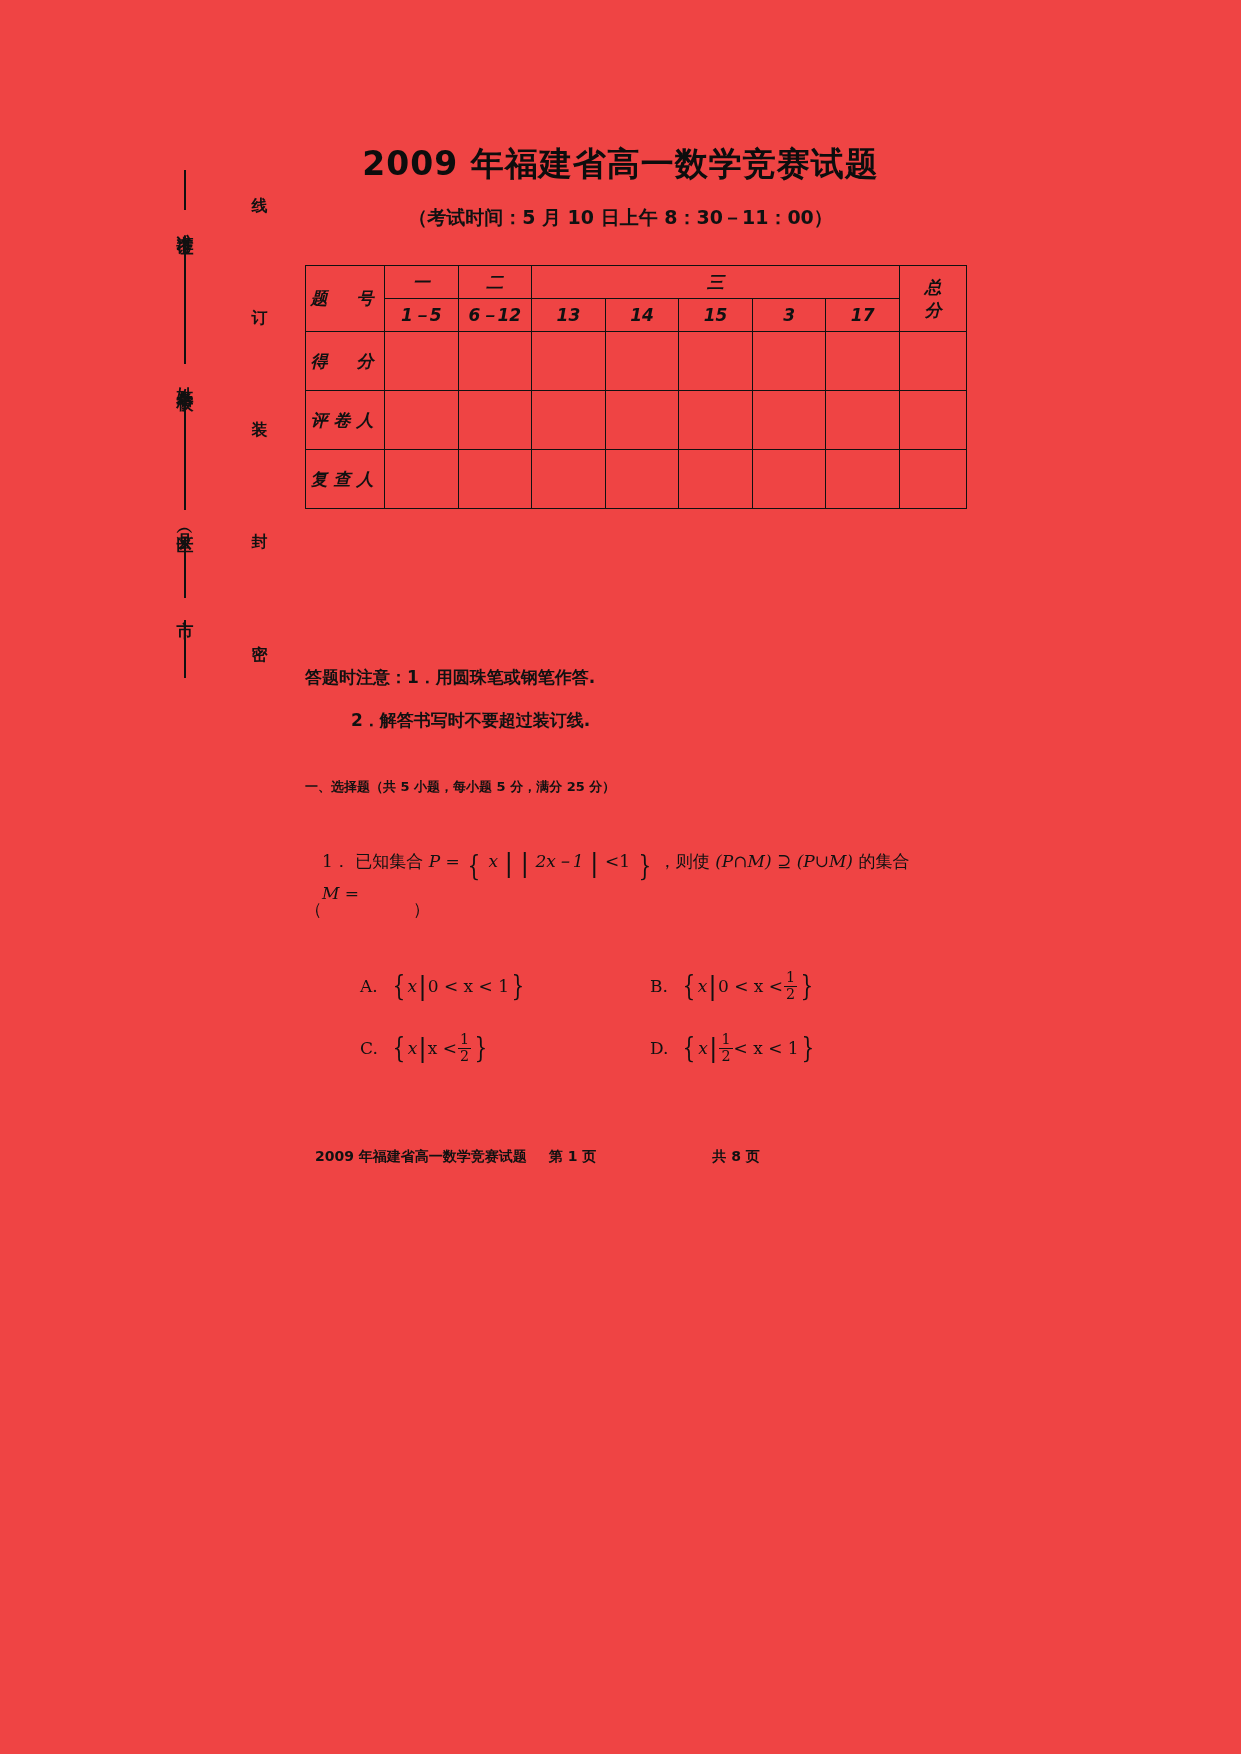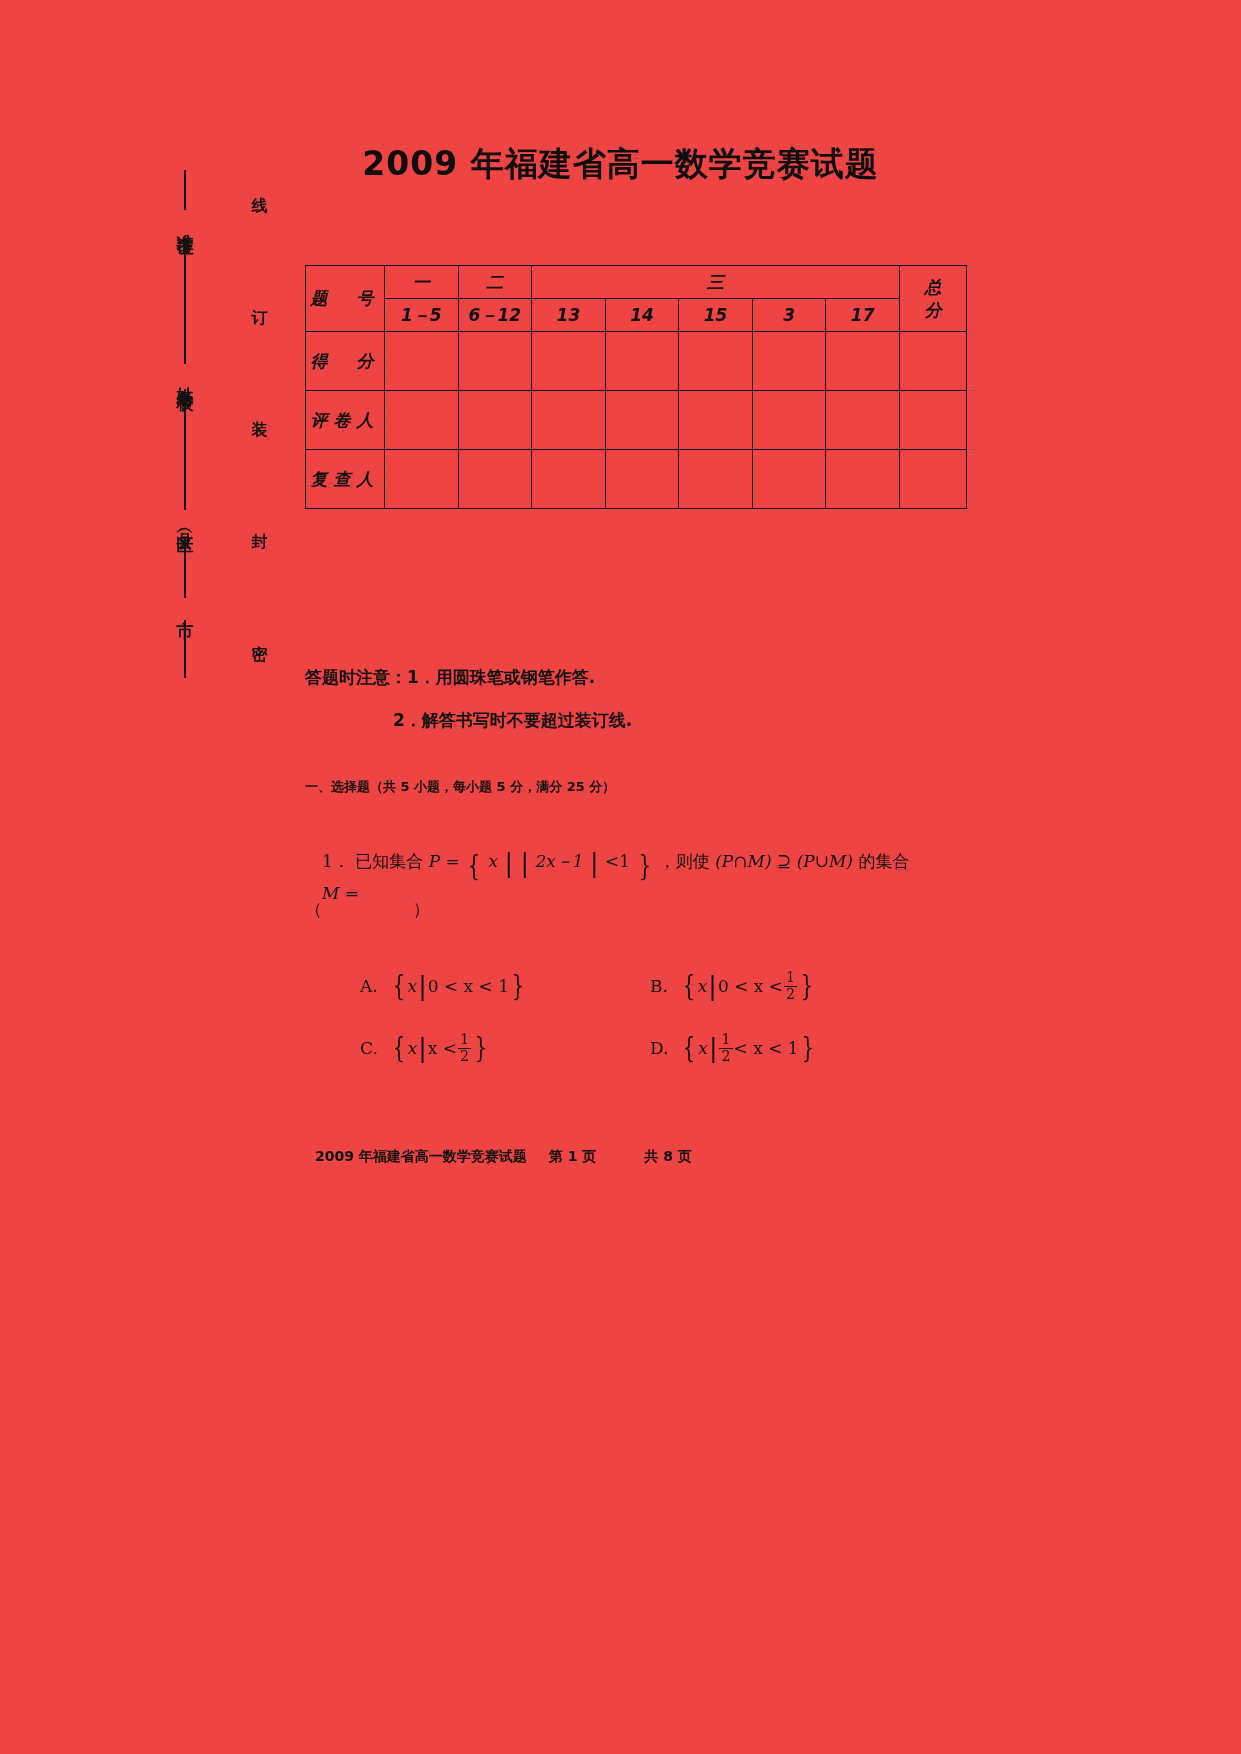--- a/index.html
+++ b/index.html
@@ -125,21 +125,21 @@
   .notes {
     position: absolute;
     left: 305px;
     top: 656px;
     width: 620px;
     font-size: 17px;
     font-weight: bold;
     color: #111;
     line-height: 2.55;
   }
-  .notes .n2 { margin-left: 88px; display: block; }
+  .notes .n2 { margin-left: 46px; display: block; }
 
   
   .section-head {
     position: absolute;
     left: 305px;
     top: 778px;
     font-size: 13px;
     font-weight: bold;
     color: #111;
   }
@@ -226,21 +226,21 @@
     top: 1148px;
     width: 620px;
     font-size: 14px;
     font-weight: bold;
     color: #111;
     display: flex;
     align-items: baseline;
   }
   .footer .f-title { }
   .footer .f-page  { margin-left: 22px; }
-  .footer .f-total { margin-left: 48px; }
+  .footer .f-total { margin-left: 116px; }
 </style>
 </head>
 <body>
 
 <div class="page">
 
   <div class="left-margin">
 
     <div class="vcol vcol-fields">
       <div class="vrule" style="height:40px"></div>
@@ -263,20 +263,21 @@
       <div style="height:112px"></div>
       <div class="seal-item">装</div>
       <div style="height:112px"></div>
       <div class="seal-item">封</div>
       <div style="height:112px"></div>
       <div class="seal-item">密</div>
     </div>
   </div>
 
   <div class="title">2009 年福建省高一数学竞赛试题</div>
+  <div class="subtitle">（考试时间：5 月 10 日上午 8：30－11：00）</div>
 
   <table class="score-table">
     <tbody>
       <tr>
         <td class="cell-label" rowspan="2">题　号</td>
         <td class="cell-sec">一</td>
         <td class="cell-sec">二</td>
         <td class="cell-sec" colspan="5">三</td>
         <td class="cell-total" rowspan="2">
           <span>总</span>

